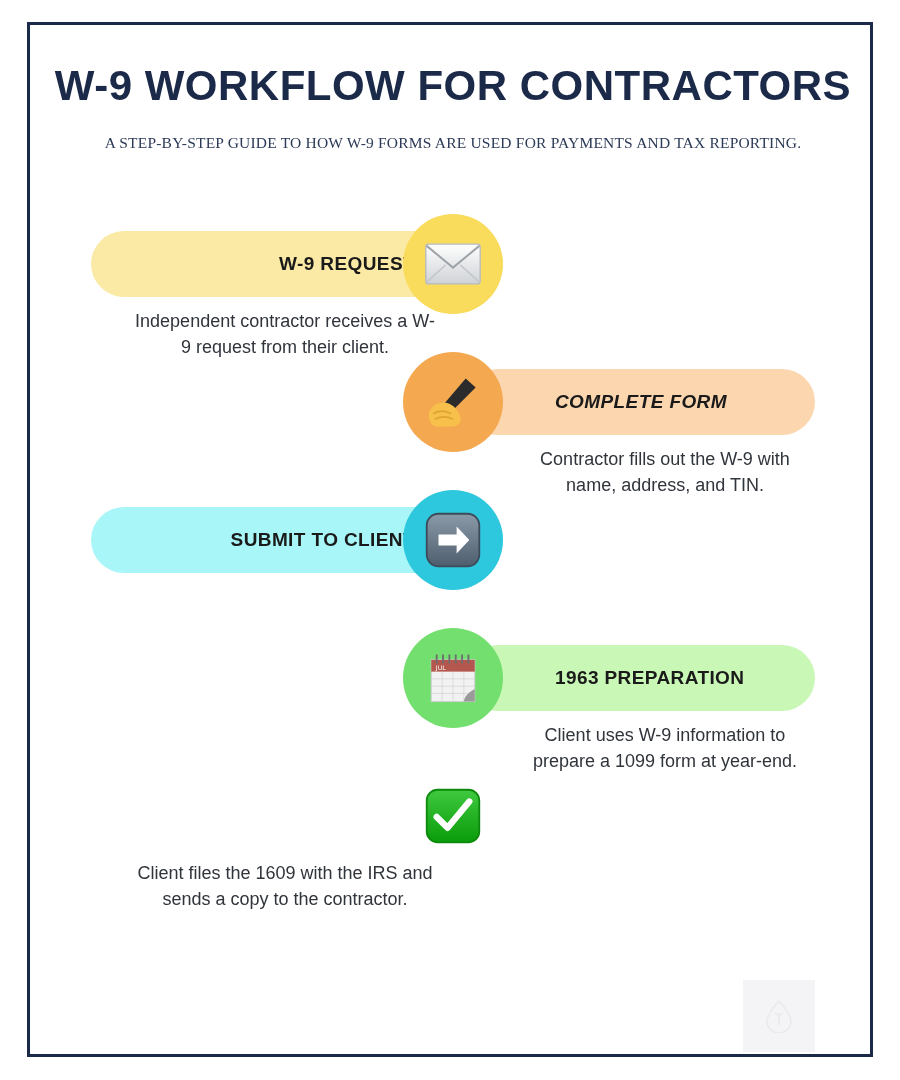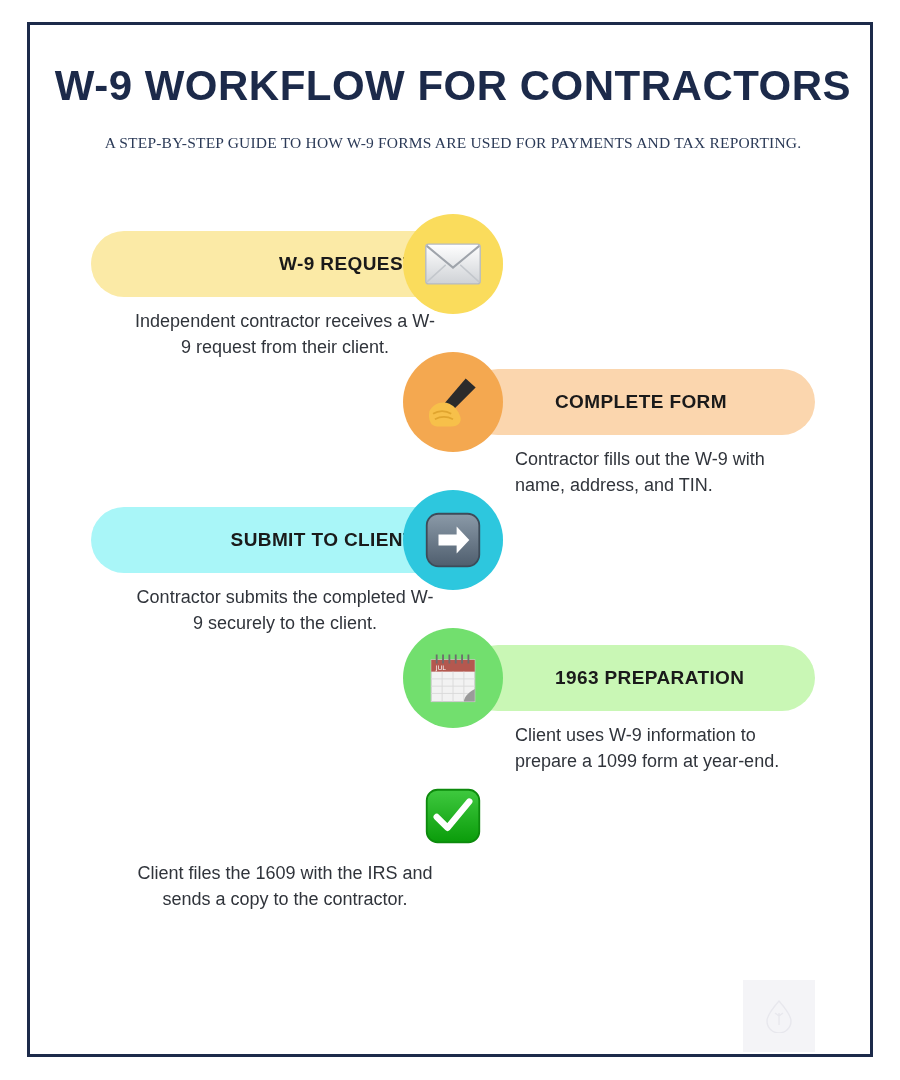--- a/index.html
+++ b/index.html
@@ -120,21 +120,21 @@
   
   .desc {
     position: absolute;
     font-family: "Liberation Sans", sans-serif;
     font-size: 18px;
     color: #30343b;
     line-height: 1.42;
     width: 300px;
   }
   .desc.right-align { text-align: center; margin-left: 44px; }
-  .desc.left-align  { text-align: left;  }
+  .desc.left-align  { text-align: center;  }
 
   
   .step.left .pill       { left: 61px;  width: 412px; }
   .step.left .pill-label { right: 88px; }
   .step.left .circle     { left: 373px; }
   .step.left .desc       { left: 61px;  width: 300px; }
 
   
   .step.right .pill       { left: 435px; width: 350px; }
   .step.right .pill-label { left: 90px;  }
@@ -180,21 +180,21 @@
                 </linearGradient>
               </defs>
               <rect x="2" y="2" width="60" height="44" rx="3" fill="url(#envg)" stroke="#b6bac0" stroke-width="1.5"></rect>
               <path d="M3 4 L32 28 L61 4" fill="none" stroke="#9fa4ab" stroke-width="2.2"></path>
               <path d="M3 44 L24 25 M61 44 L40 25" fill="none" stroke="#c3c7cc" stroke-width="1.6"></path>
             </svg>
           </div>
           <div class="desc right-align" style="top: 78px;">Independent contractor receives a W-9 request from their client.</div>
         </div>
         <div class="step right" style="top: 344px;">
-          <div class="pill" style="background: rgb(251, 214, 174); top: 0px;">
+          <div class="pill" style="background: rgb(251, 214, 174); top: 0px; font-style: italic;">
             <div class="pill-label">COMPLETE FORM</div>
           </div>
           <div class="circle" style="background: rgb(244, 168, 80); top: -17px;">
             <svg class="glyph" viewBox="0 0 64 64">
               <path d="M46 6 L57 16 L26 47 L12 53 L18 39 Z" fill="#2b2b2b"></path>
               <path d="M12 53 L18 39 L24 45 Z" fill="#1a1a1a"></path>
               <path d="M6 42 C10 34, 20 30, 28 34 C34 37, 38 42, 40 48 C42 54, 38 59, 30 59 L14 59 C8 59, 4 52, 6 42 Z" fill="#f7c04a"></path>
               <path d="M10 45 C16 41, 24 41, 30 45" fill="none" stroke="#e0a52f" stroke-width="2"></path>
               <path d="M12 51 C18 48, 26 48, 32 51" fill="none" stroke="#e0a52f" stroke-width="2"></path>
             </svg>
@@ -210,21 +210,20 @@
               <defs>
                 <linearGradient id="btng" x1="0" y1="0" x2="0" y2="1">
                   <stop offset="0" stop-color="#8b9aa8"></stop>
                   <stop offset="1" stop-color="#4f5e6e"></stop>
                 </linearGradient>
               </defs>
               <rect x="3" y="3" width="58" height="58" rx="13" fill="url(#btng)" stroke="#3d4b59" stroke-width="2"></rect>
               <path d="M16 26 H36 V17 L50 32 L36 47 V38 H16 Z" fill="#ffffff"></path>
             </svg>
           </div>
-          <div class="desc right-align" style="top: 78px;">Contractor submits the completed W-9 securely to the client.</div>
         </div>
         <div class="step right" style="top: 620px;">
           <div class="pill" style="background: rgb(201, 247, 181); top: 0px;">
             <div class="pill-label">1963 PREPARATION</div>
           </div>
           <div class="circle" style="background: rgb(114, 223, 110); top: -17px;">
             <svg class="glyph" viewBox="0 0 64 64">
               <rect x="8" y="12" width="48" height="46" fill="#f2f2f2" stroke="#cfcfcf" stroke-width="1.2"></rect>
               <rect x="8" y="12" width="48" height="13" fill="#b4584f"></rect>
               <g stroke="#6d6d6d" stroke-width="2">

